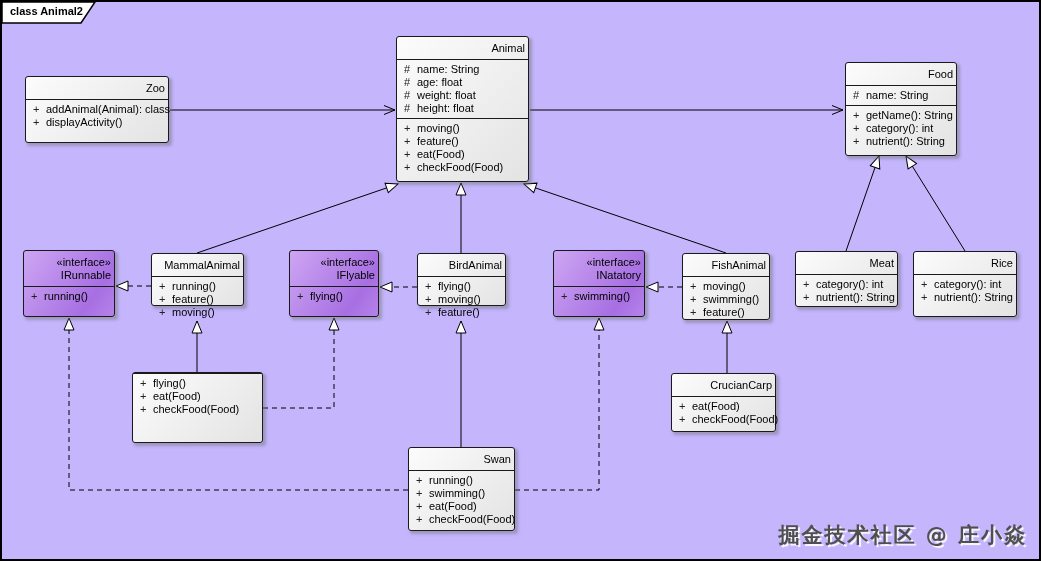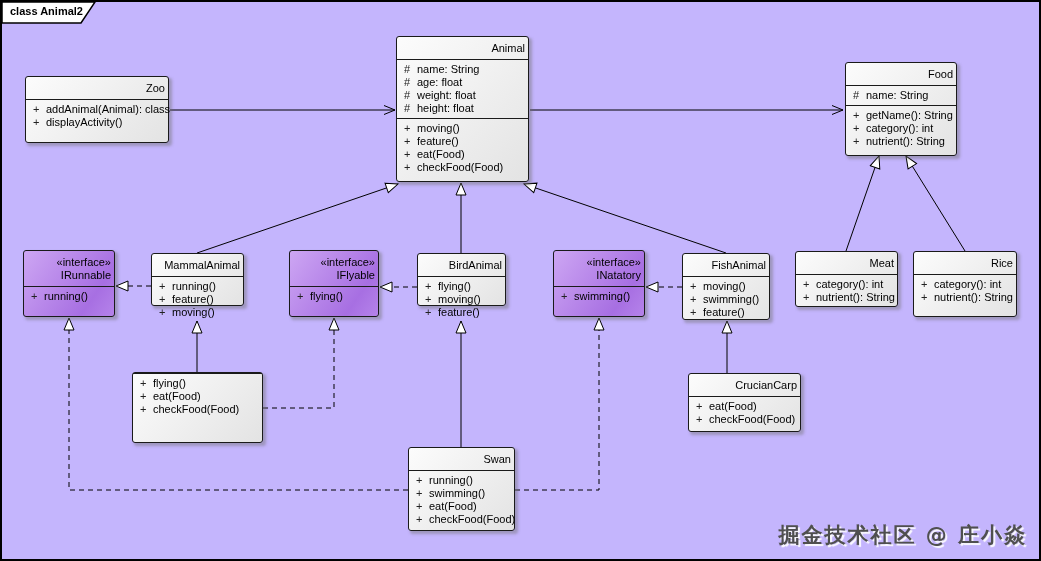--- a/index.html
+++ b/index.html
@@ -287,21 +287,21 @@
           <span class="vis">+</span>
           <span class="sig">eat(Food)</span>
         </div>
         <div class="member">
           <span class="vis">+</span>
           <span class="sig">checkFood(Food)</span>
         </div>
       </div>
   </div>
 
-  <div class="uml-box" style="left:686px;top:371px;width:113px;height:59px">
+  <div class="uml-box" style="left:669px;top:371px;width:105px;height:59px">
     <div class="hdr">CrucianCarp</div>
     <div class="compartment last">
         <div class="member">
           <span class="vis">+</span>
           <span class="sig">eat(Food)</span>
         </div>
         <div class="member">
           <span class="vis">+</span>
           <span class="sig">checkFood(Food)</span>
         </div>

